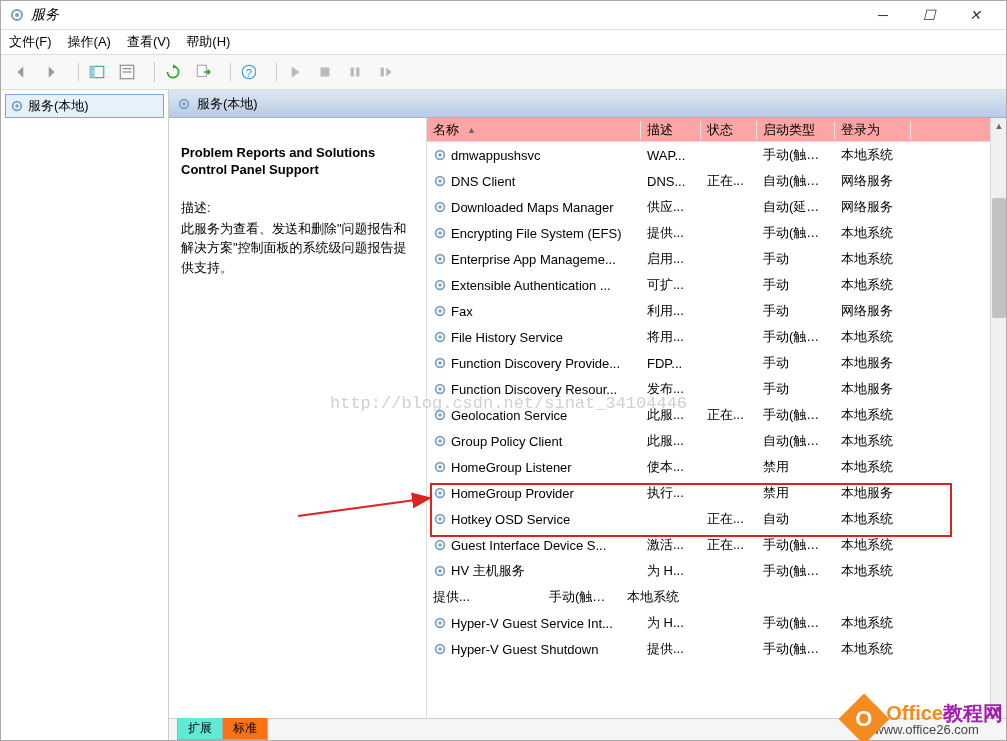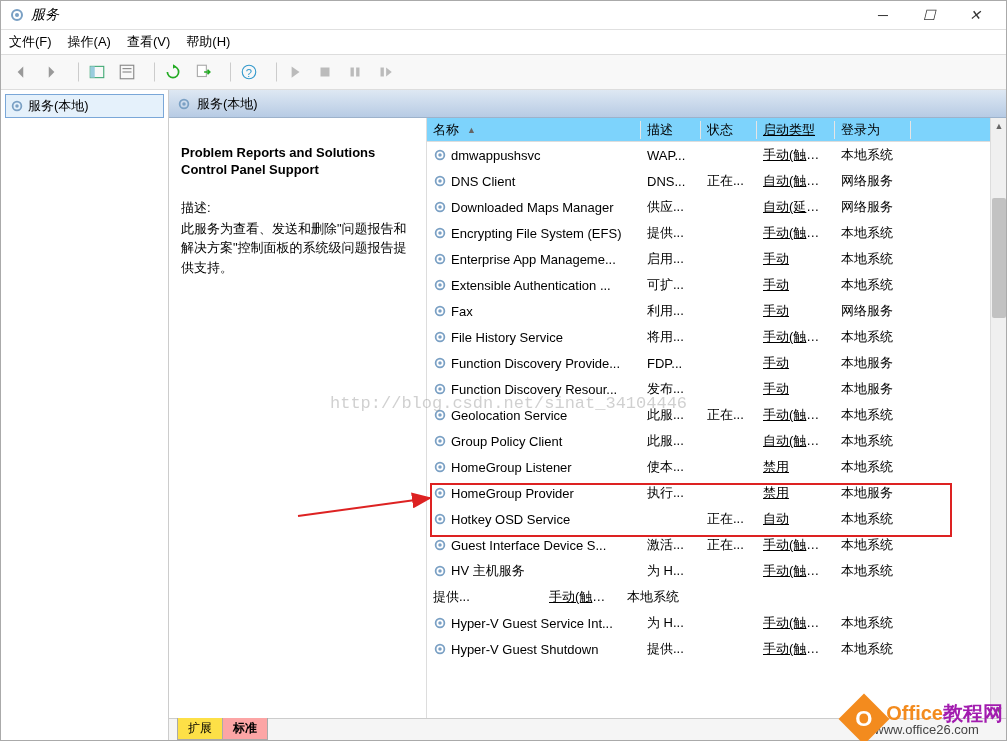--- a/index.html
+++ b/index.html
@@ -20,34 +20,34 @@
 .tree { width: 168px; border-right: 1px solid #ccc; padding: 4px; background: #fff; }
 .tree-item { display: flex; align-items: center; gap: 4px; padding: 2px 4px; border: 1px solid #7aa7d8; background: #e5f1fb; font-size: 13px; }
 .content { flex: 1; display: flex; flex-direction: column; overflow: hidden; }
 .content-header { height: 28px; background: linear-gradient(#dee8f3,#b7cbe4); display: flex; align-items: center; padding: 0 8px; gap: 6px; font-size: 13px; border-bottom: 1px solid #9db2cb; }
 .content-body { flex: 1; display: flex; overflow: hidden; }
 .detail-pane { width: 258px; padding: 27px 12px; font-size: 13px; border-right: 1px solid #ddd; position: relative; }
 .detail-pane .sel-name { font-weight: bold; margin-bottom: 20px; line-height: 1.3; }
 .detail-pane .desc-label { margin-bottom: 2px; }
 .detail-pane .desc-text { line-height: 1.5; }
 .list-pane { flex: 1; overflow: hidden; position: relative; }
-.list-header { display: flex; height: 24px; align-items: center; font-size: 13px; border-bottom: 1px solid #ddd; background:#7dd3fc; }
+.list-header { display: flex; height: 24px; align-items: center; font-size: 13px; border-bottom: 1px solid #ddd; background:#fca5a5; }
 .col { padding: 0 6px; overflow: hidden; white-space: nowrap; text-overflow: ellipsis; }
 .c-name { width: 214px; display:flex; align-items:center; gap:4px; }
 .c-desc { width: 60px; }
 .c-status { width: 56px; }
-.c-start { width: 78px; text-decoration: underline; }
+.c-start { width: 78px; }
 .c-logon { width: 76px; }
 .list-header .col { border-right: 1px solid #e5e5e5; }
 .list-body { overflow-y: auto; height: calc(100% - 24px); }
 .row { display: flex; height: 26px; align-items: center; font-size: 13px; }
 .gear-icon { display:inline-flex; }
 .tabs { height: 22px; display: flex; align-items: flex-end; padding-left: 8px; border-top: 1px solid #ccc; font-size: 12px; background:#f5f5f5;}
-.tab { padding: 2px 10px; border: 1px solid #aaa; border-top:none; background: #fde047; margin-right: -1px; }
-.tab.active { background: #fca5a5; font-weight:bold; }
+.tab { padding: 2px 10px; border: 1px solid #aaa; border-top:none; background: #5eead4; margin-right: -1px; }
+.tab.active { background: #f97316; font-weight:normal; }
 .scrollbar { position:absolute; right:0; top:0; width:16px; height:100%; background:#f0f0f0; border-left:1px solid #ddd;}
 .scroll-thumb { position:absolute; top:80px; left:1px; width:14px; height:120px; background:#c2c2c2; border-radius:2px;}
 .scroll-up,.scroll-down{position:absolute; left:0; width:16px; height:16px; display:flex;align-items:center;justify-content:center;font-size:9px;color:#666;}
 .scroll-up{top:0;} .scroll-down{bottom:0;}
 .sort-ind { font-size:9px; margin-left:4px; color:#666;}
 .arrow { position:absolute; z-index:5; }
 .arrow svg { overflow:visible;}
 .highlight-box { position:absolute; border:2px solid #d22; z-index:4; pointer-events:none;}
 .watermark { position: fixed; left: 330px; top: 394px; font-family: "Courier New", monospace; color: rgba(120,120,120,0.35); font-size: 17px; pointer-events: none; z-index: 10; }
 .logo-badge { position: fixed; right: 4px; bottom: 4px; display: flex; align-items: center; z-index: 20; }

